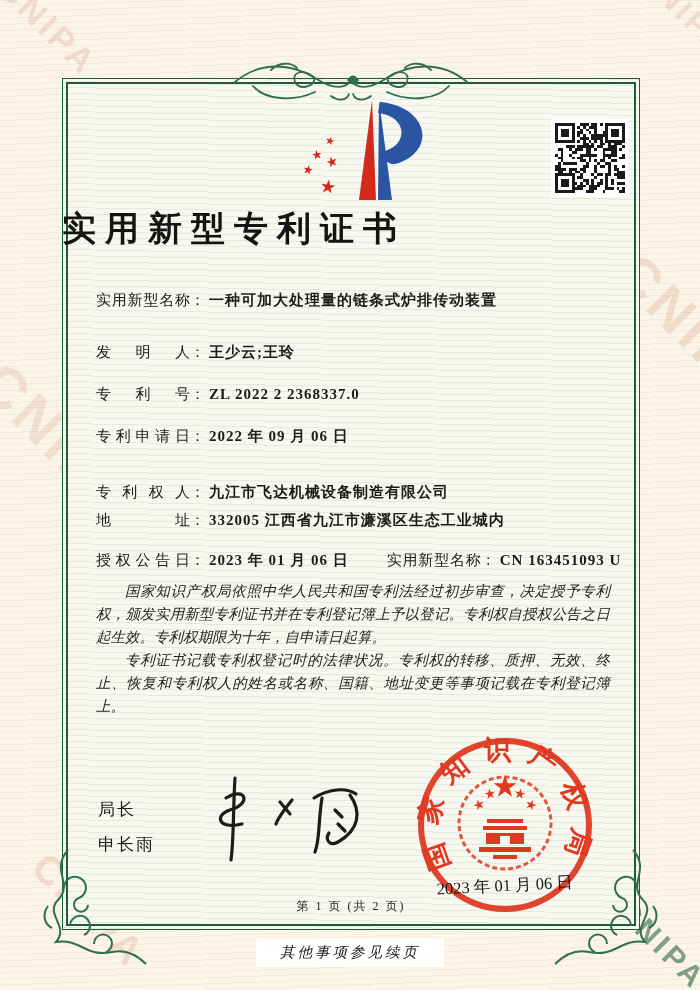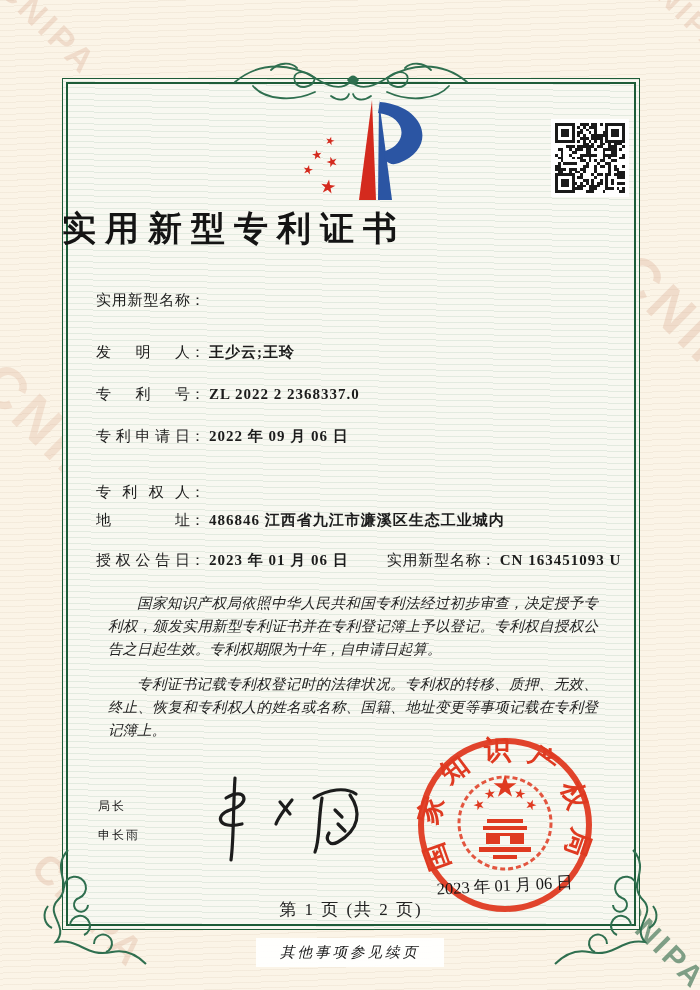--- a/index.html
+++ b/index.html
@@ -56,31 +56,31 @@
     letter-spacing:0;flex:none;
   }
   .fcolon{flex:none;margin-right:4px;}
   .fvalue{letter-spacing:1px;font-weight:600;}
   .fpair2{display:flex;align-items:baseline;margin-left:38px;}
   
   .paras{
     position:absolute;left:96px;top:580px;width:514px;font-size:14.5px;
     line-height:23px;color:#222;text-align:justify;font-style:italic;
   }
-  .paras p{margin:12px;text-indent:2em;}
-  
-  .director{position:absolute;left:98px;top:798px;font-size:12px;color:#1a1a1a;
+  .paras p{margin:0;text-indent:2em;}
+  
+  .director{position:absolute;left:98px;top:798px;font-size:17px;color:#1a1a1a;
     font-family:Liberation Sans, sans-serif;}
   .director div{margin-bottom:12px;letter-spacing:2px;}
   .sig{position:absolute;left:188px;top:768px;}
   .seal{position:absolute;left:413px;top:733px;}
   
   .pagenum{
     position:absolute;left:62px;top:898px;width:578px;text-align:center;
-    font-size:17px;color:#222;letter-spacing:2px;
+    font-size:12px;color:#222;letter-spacing:2px;
   }
   .contnote{
     position:absolute;left:0;top:938px;width:700px;text-align:center;
   }
   .contnote span{
     display:inline-block;background:rgba(255,255,255,0.92);
     padding:5px 24px;font-size:14.5px;letter-spacing:3px;color:#1a1a1a;
     font-style:italic;
   }
 </style>
@@ -480,44 +480,46 @@
         <rect x="23" y="24" width="1" height="1" fill="#1a1a1a"></rect>
         <rect x="24" y="24" width="1" height="1" fill="#1a1a1a"></rect>
       </svg>
   </div>
 
   <div class="title">实用新型专利证书</div>
 
   <div class="frow" style="top:291px;">
     <span class="flabel">实用新型名称</span>
       <span class="fcolon">：</span>
+      <span class="fvalue">一种可加大处理量的链条式炉排传动装置</span>
   </div>
   <div class="frow" style="top:343px;">
     <span class="flabel">发明人</span>
       <span class="fcolon">：</span>
       <span class="fvalue">王少云;王玲</span>
   </div>
   <div class="frow" style="top:385px;">
     <span class="flabel">专利号</span>
       <span class="fcolon">：</span>
       <span class="fvalue">ZL 2022 2 2368337.0</span>
   </div>
   <div class="frow" style="top:427px;">
     <span class="flabel">专利申请日</span>
       <span class="fcolon">：</span>
       <span class="fvalue">2022 年 09 月 06 日</span>
   </div>
   <div class="frow" style="top:483px;">
     <span class="flabel">专利权人</span>
       <span class="fcolon">：</span>
+      <span class="fvalue">九江市飞达机械设备制造有限公司</span>
   </div>
   <div class="frow" style="top:511px;">
     <span class="flabel">地址</span>
       <span class="fcolon">：</span>
-      <span class="fvalue">486846 江西省九江市濂溪区生态工业城内</span>
+      <span class="fvalue">332005 江西省九江市濂溪区生态工业城内</span>
   </div>
   <div class="frow" style="top:551px;">
     <span class="flabel">授权公告日</span>
       <span class="fcolon">：</span>
       <span class="fvalue">2023 年 01 月 06 日</span>
     <span class="fpair2">
       <span class="flabel">实用新型名称</span>
         <span class="fcolon">：</span>
         <span class="fvalue">CN 163451093 U</span>
     </span>

